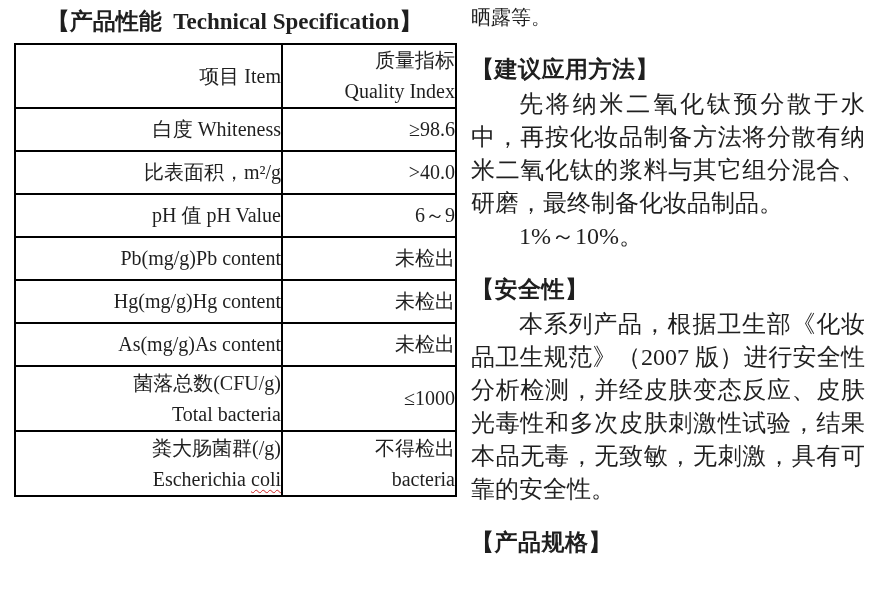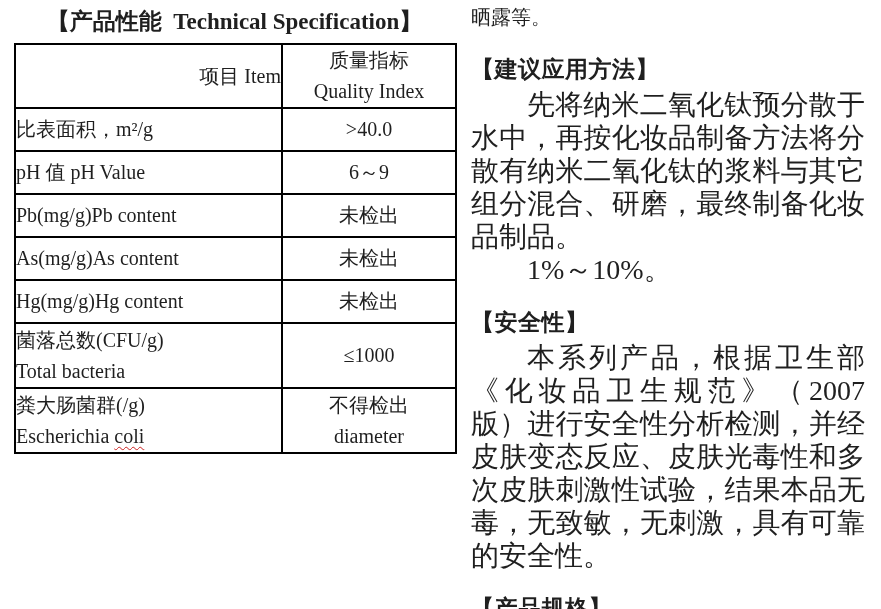--- a/index.html
+++ b/index.html
@@ -32,39 +32,39 @@
   table.spec th,table.spec td{
     border:2px solid var(--border);
     padding:0;font-weight:normal;vertical-align:middle;
   }
   tr.hdr{height:58px;}
   tr.row{height:43px;}
   tr.row.tall{height:65px;}
   td.item-cell{text-align:left;padding-left:12px;padding-right:4px;}
   th.item-th{text-align:right;}
   td.value-cell,th.value-th{text-align:center;}
-  .cell-line{line-height:31px;}
+  .cell-line{line-height:31px;text-align:right;}
   .misspell{
     text-decoration-line:underline;
     text-decoration-style:wavy;
     text-decoration-color:var(--misspell);
     text-decoration-thickness:1px;
     text-underline-offset:3px;
   }
 
   
   .right-col{flex:1;padding:2px 16px 0 16px;}
   .cont-line{margin:0;font-size:20px;line-height:31px;}
   .sec-heading{
     font-family:"Liberation Sans","DejaVu Sans",sans-serif;
     font-weight:bold;font-size:23px;line-height:30px;
     margin:21px 0 4px 0;letter-spacing:0.5px;white-space:pre;
   }
   .sec-body{
-    margin:0;font-size:28px;line-height:33px;
+    margin:0;font-size:24px;line-height:33px;
     text-align:justify;text-indent:2em;
     max-width:394px;
   }
 </style>
 </head>
 <body>
 
 <div class="page">
 
   <div class="left-col">
@@ -80,20 +80,28 @@
           <th class="item-th">项目  Item</th>
           <th class="value-th">
             <div class="cell-line">质量指标</div>
             <div class="cell-line">Quality Index</div>
           </th>
         </tr>
       </thead>
       <tbody>
           <tr class="row">
             <td class="item-cell">
+              <div class="cell-line"><span>白度 Whiteness</span></div>
+            </td>
+            <td class="value-cell">
+              <div class="cell-line">≥98.6</div>
+            </td>
+          </tr>
+          <tr class="row">
+            <td class="item-cell">
               <div class="cell-line"><span>比表面积，m²/g</span></div>
             </td>
             <td class="value-cell">
               <div class="cell-line">&gt;40.0</div>
             </td>
           </tr>
           <tr class="row">
             <td class="item-cell">
               <div class="cell-line"><span>pH 值 pH Value</span></div>
             </td>
@@ -104,29 +112,29 @@
           <tr class="row">
             <td class="item-cell">
               <div class="cell-line"><span>Pb(mg/g)Pb content</span></div>
             </td>
             <td class="value-cell">
               <div class="cell-line">未检出</div>
             </td>
           </tr>
           <tr class="row">
             <td class="item-cell">
-              <div class="cell-line"><span>As(mg/g)As content</span></div>
+              <div class="cell-line"><span>Hg(mg/g)Hg content</span></div>
             </td>
             <td class="value-cell">
               <div class="cell-line">未检出</div>
             </td>
           </tr>
           <tr class="row">
             <td class="item-cell">
-              <div class="cell-line"><span>Hg(mg/g)Hg content</span></div>
+              <div class="cell-line"><span>As(mg/g)As content</span></div>
             </td>
             <td class="value-cell">
               <div class="cell-line">未检出</div>
             </td>
           </tr>
           <tr class="row tall">
             <td class="item-cell">
               <div class="cell-line"><span>菌落总数(CFU/g)</span></div>
               <div class="cell-line"><span>Total bacteria</span></div>
             </td>
@@ -134,21 +142,21 @@
               <div class="cell-line">≤1000</div>
             </td>
           </tr>
           <tr class="row tall">
             <td class="item-cell">
               <div class="cell-line"><span>粪大肠菌群(/g)</span></div>
               <div class="cell-line"><span>Escherichia </span><span class="misspell">coli</span></div>
             </td>
             <td class="value-cell">
               <div class="cell-line">不得检出</div>
-              <div class="cell-line">diameter</div>
+              <div class="cell-line">bacteria</div>
             </td>
           </tr>
         </tbody>
     </table>
   </div>
 
   <div class="right-col">
     <p class="cont-line">晒露等。</p>
     <div id="sections">
         <div class="sec-heading">【建议应用方法】</div>

